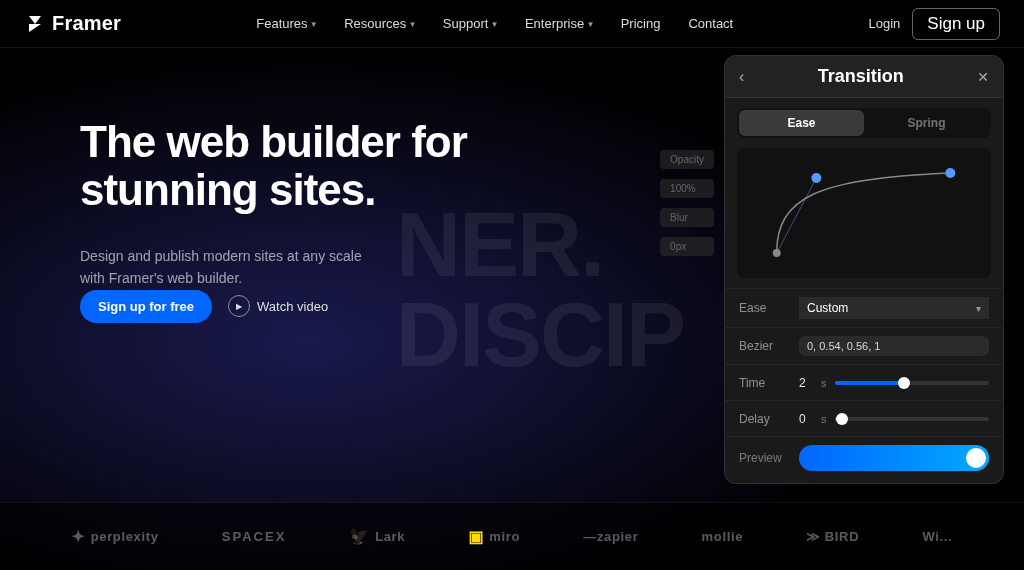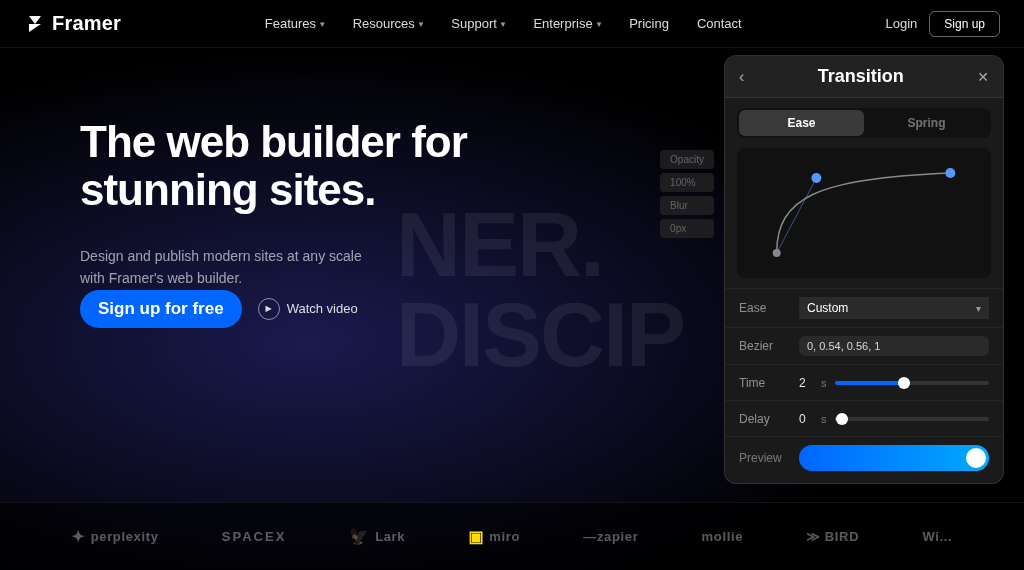--- a/index.html
+++ b/index.html
@@ -71,21 +71,21 @@
       gap: 12px;
     }
     .btn-login {
       font-size: 13px;
       color: rgba(255,255,255,0.85);
       background: none;
       border: none;
       cursor: pointer;
     }
     .btn-signup {
-      font-size: 12px;
+      font-size: 17px;
       color: #fff;
       background: none;
       border: 1px solid rgba(255,255,255,0.4);
       border-radius: 6px;
       padding: 5px 14px;
       cursor: pointer;
     }
 
     
     .hero {
@@ -117,21 +117,21 @@
       display: flex;
       align-items: center;
       gap: 16px;
     }
     .btn-primary {
       background: #0066ff;
       color: #fff;
       border: none;
       border-radius: 20px;
       padding: 9px 18px;
-      font-size: 17px;
+      font-size: 13px;
       font-weight: 600;
       cursor: pointer;
     }
     .btn-watch {
       display: flex;
       align-items: center;
       gap: 7px;
       color: rgba(255,255,255,0.85);
       font-size: 13px;
       cursor: pointer;
@@ -352,21 +352,21 @@
     }
 
     
     .right-side-items {
       position: absolute;
       right: 310px;
       top: 150px;
       z-index: 3;
       display: flex;
       flex-direction: column;
-      gap: 4px;
+      gap: 10px;
     }
     .right-chip {
       background: rgba(40,40,40,0.7);
       border-radius: 4px;
       padding: 4px 10px;
       font-size: 10px;
       color: rgba(255,255,255,0.3);
       backdrop-filter: blur(4px);
     }
 

